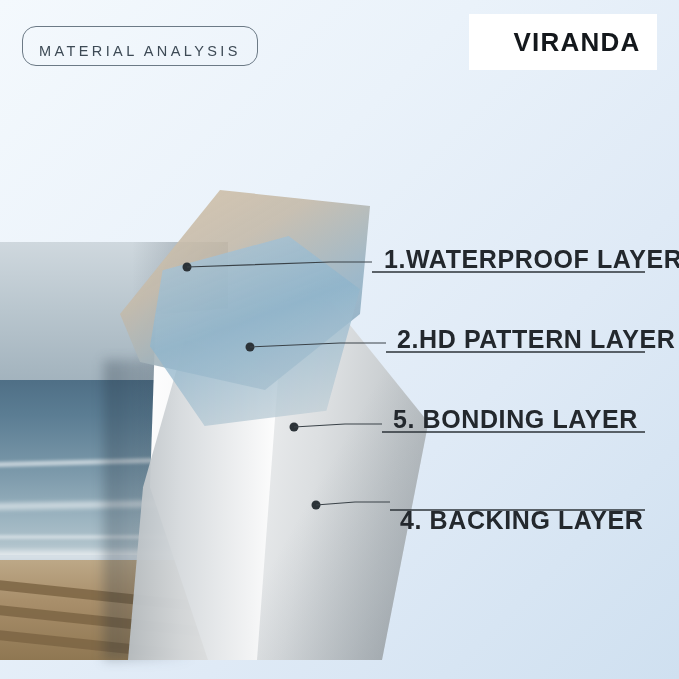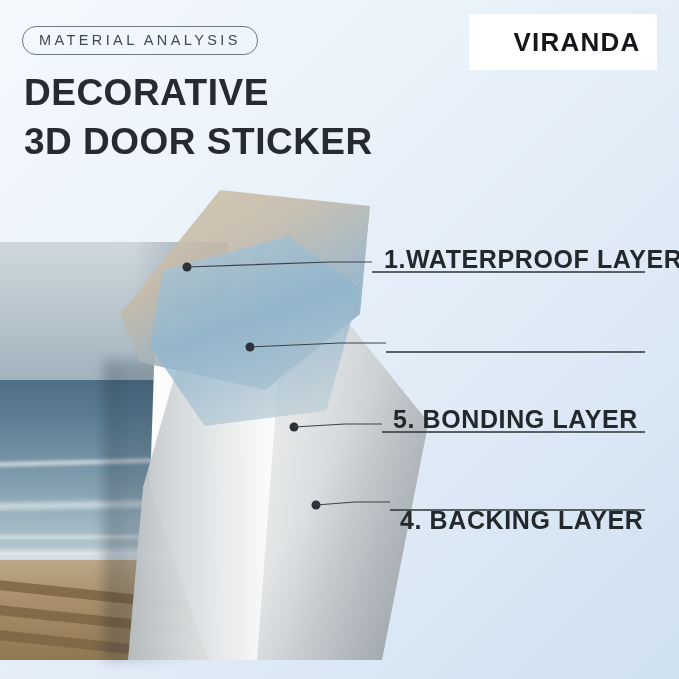--- a/index.html
+++ b/index.html
@@ -20,21 +20,21 @@
     overflow: hidden;
   }
 
   
   .eyebrow {
     position: absolute;
     left: 22px;
     top: 26px;
     border: 1.5px solid #6c7a86;
     border-radius: 14px;
-    padding: 5px 16px 6px 16px;
+    padding: 16px 16px 6px 16px;
     font-size: 14.5px;
     letter-spacing: 3.4px;
     color: #3d4a55;
     font-weight: 400;
     white-space: nowrap;
   }
   .brand-box {
     position: absolute;
     right: 22px;
     top: 14px;
@@ -218,24 +218,20 @@
 <body>
 
 <div id="root">
 
   <div class="eyebrow">MATERIAL ANALYSIS</div>
 
   <div class="brand-box">
     <span class="brand-text">VIRANDA</span>
   </div>
 
-  <div class="title">
-    <span class="l1">DECORATIVE</span>
-    <span class="l2">3D DOOR STICKER</span>
-  </div>
 
   <div class="art">
     <div class="photo">
       <div class="sky"></div>
       <div class="sea"></div>
       <div class="wave1"></div>
       <div class="wave2"></div>
       <div class="wave3"></div>
       <div class="foam"></div>
       <div class="sand"></div>
@@ -267,16 +263,17 @@
     <circle cx="294" cy="427" r="4.5" fill="#2c3338"></circle>
     <path d="M294 427 L345 424 L382 424" stroke="#3a4248" stroke-width="1.1" fill="none"></path>
     <line x1="382" y1="432" x2="645" y2="432" stroke="#2c3338" stroke-width="1.3"></line>
 
     <circle cx="316" cy="505" r="4.5" fill="#2c3338"></circle>
     <path d="M316 505 L355 502 L390 502" stroke="#3a4248" stroke-width="1.1" fill="none"></path>
     <line x1="390" y1="510" x2="645" y2="510" stroke="#2c3338" stroke-width="1.3"></line>
   </svg>
 
   <div class="label l1">1.WATERPROOF LAYER</div>
+  <div class="label l2">2.HD PATTERN LAYER</div>
   <div class="label l3">5. BONDING LAYER</div>
   <div class="label l4">4. BACKING LAYER</div>
 
 </div>
 
 </body></html>

